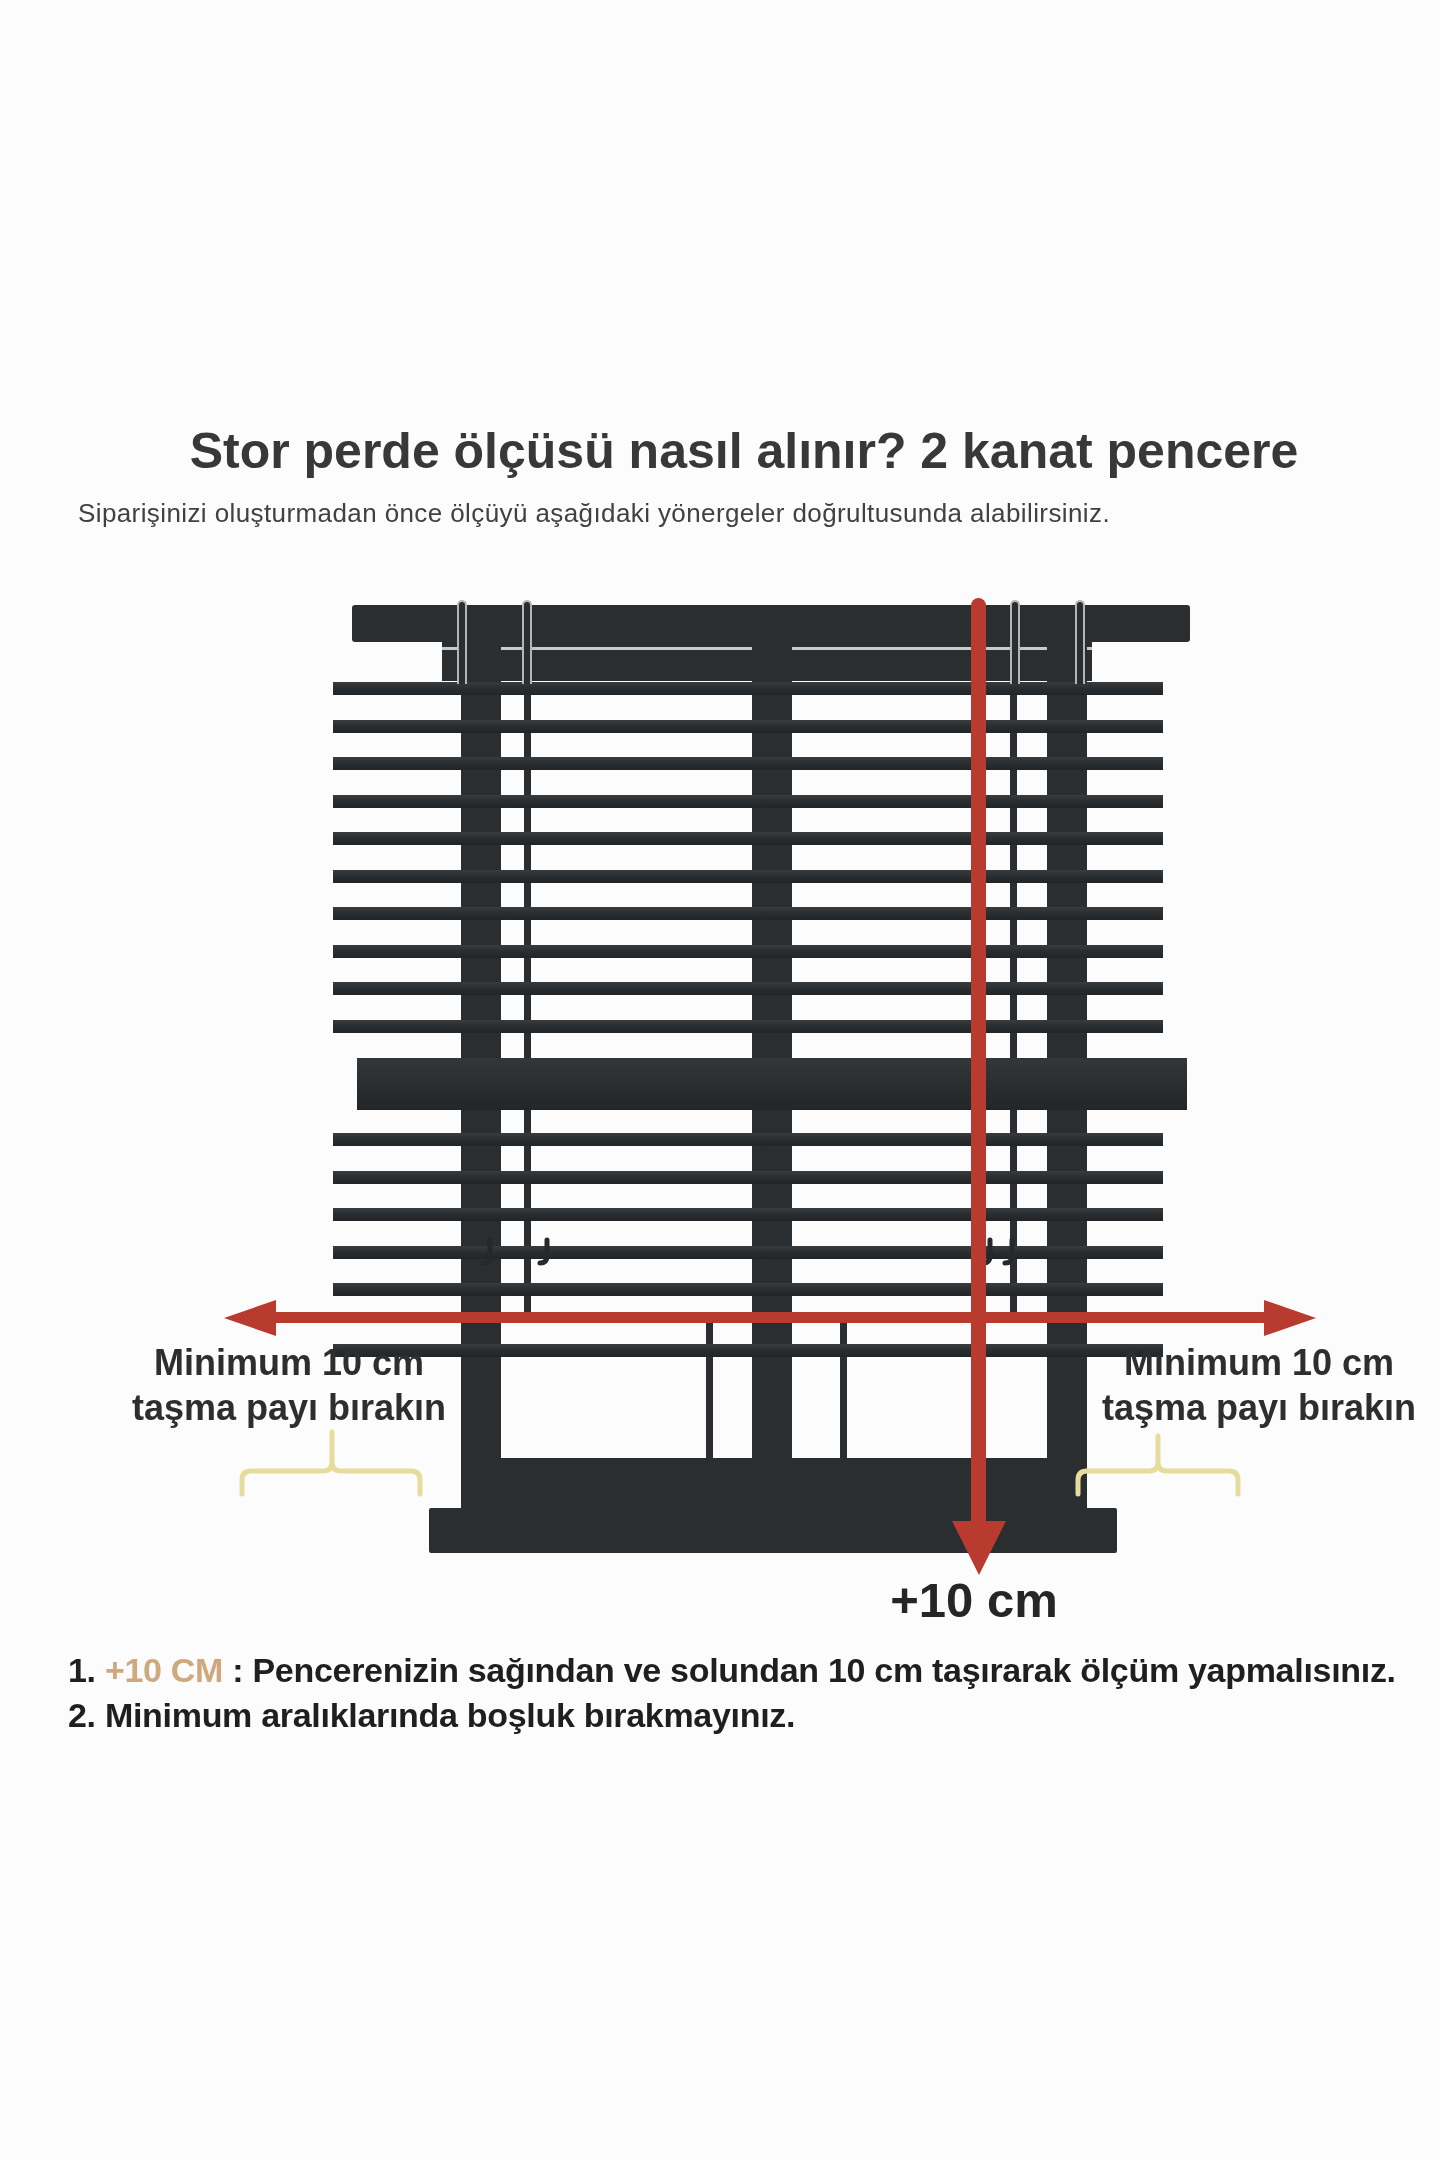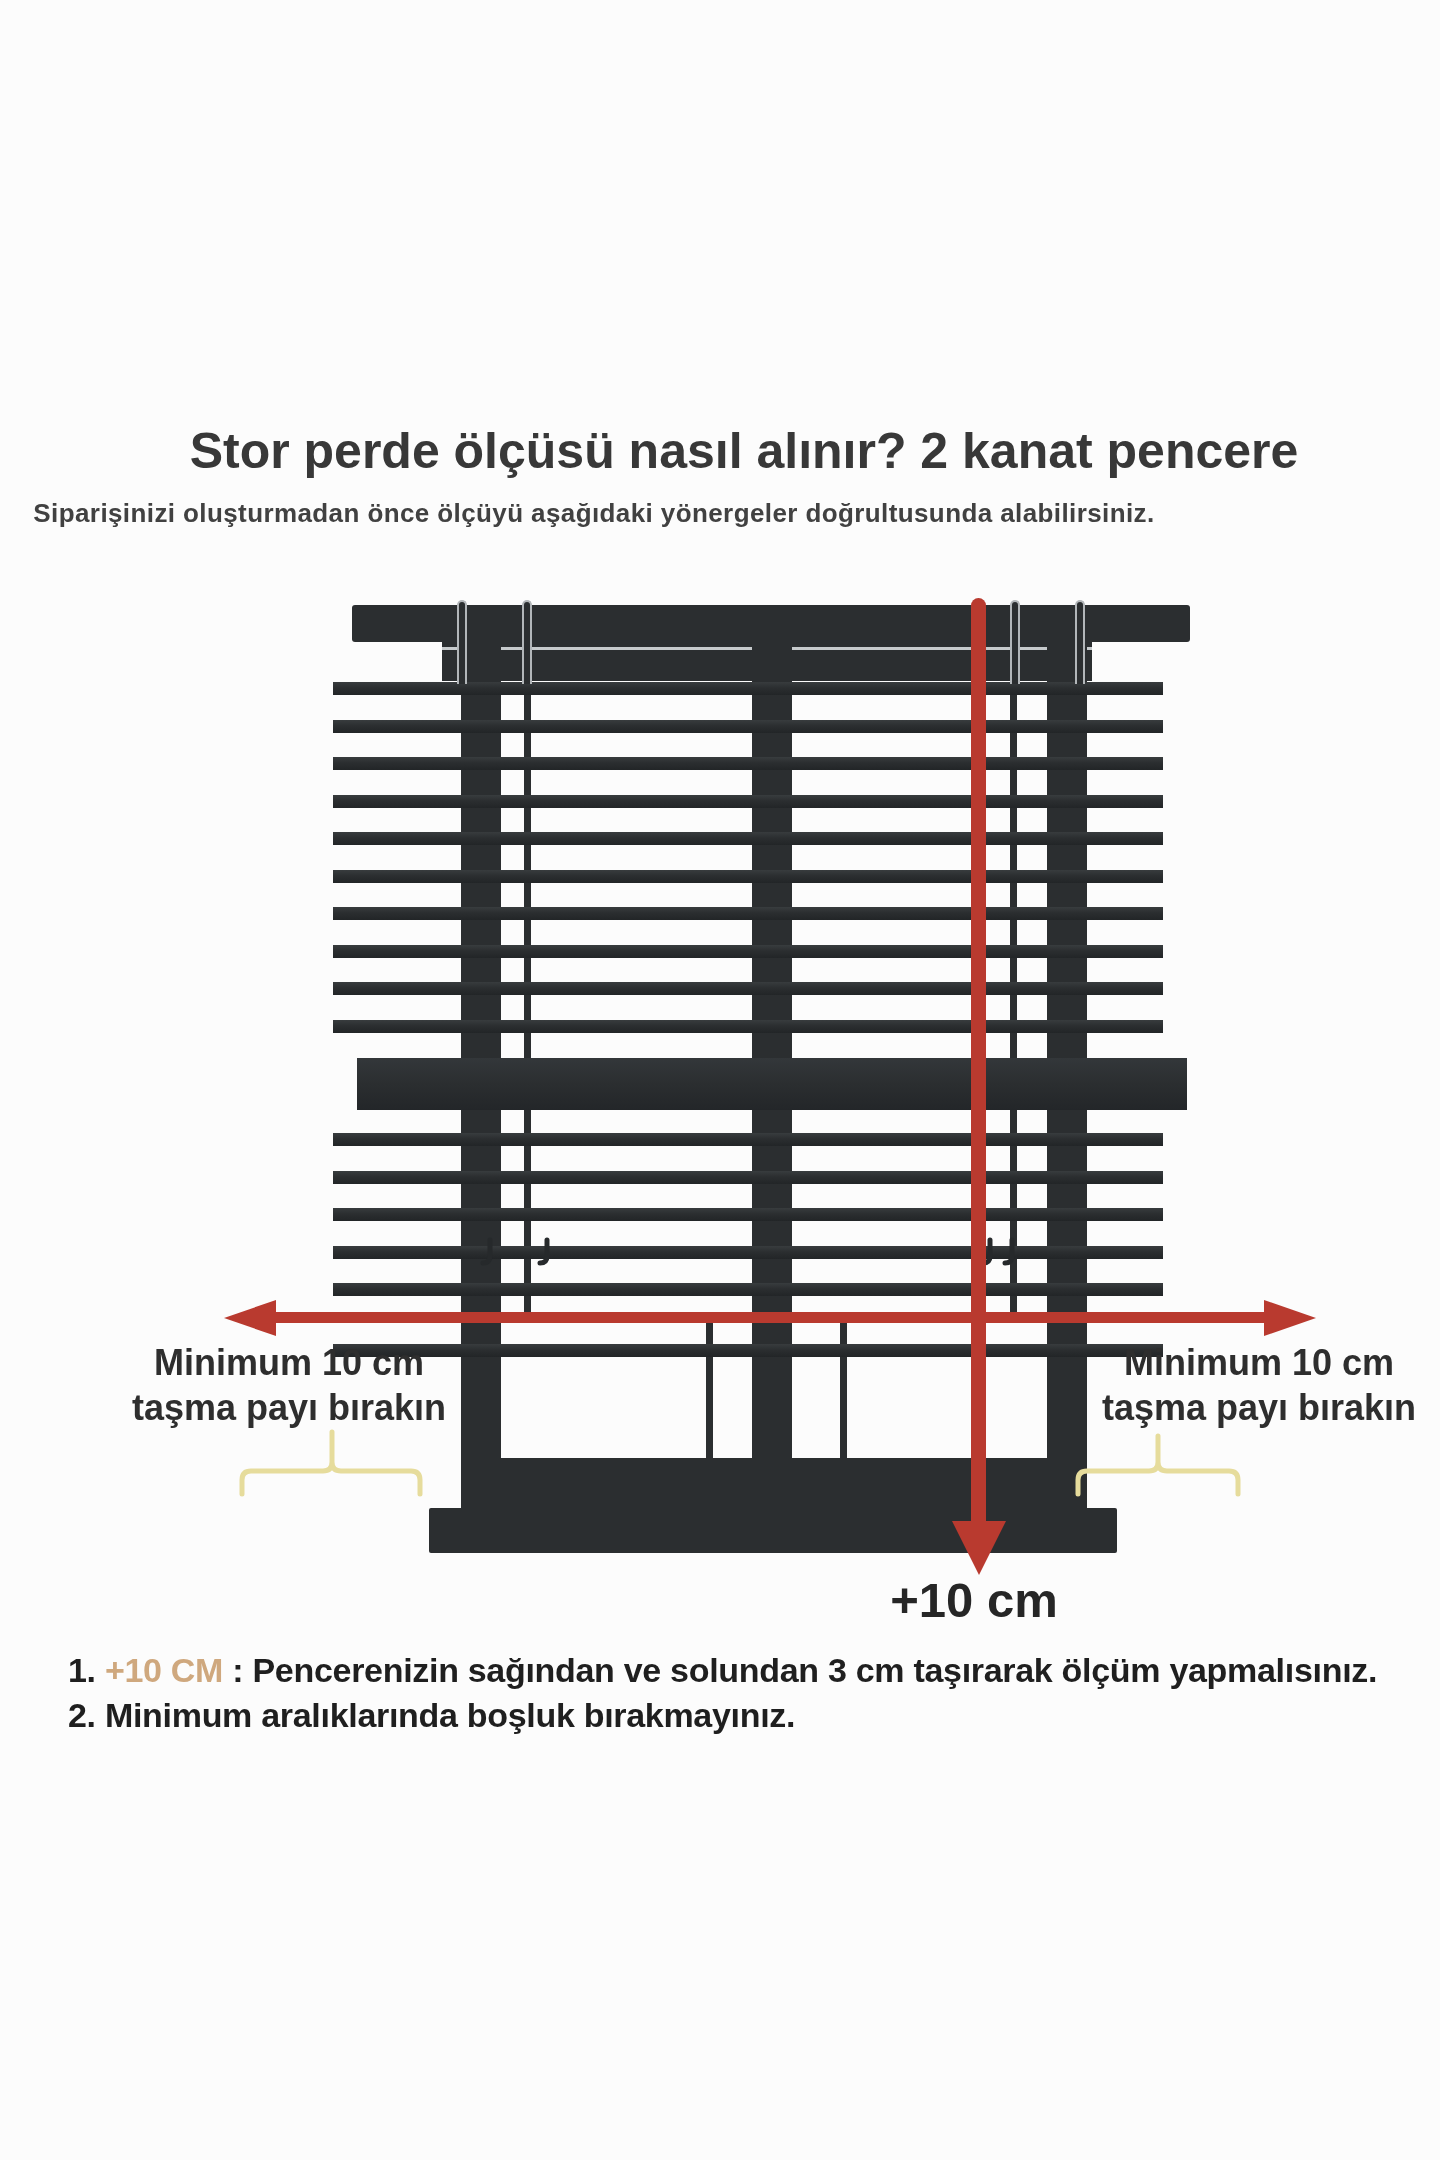--- a/index.html
+++ b/index.html
@@ -10,21 +10,21 @@
   }
   .abs{position:absolute;margin-left:24px;}
   .dark{background:var(--dark,#2b2e30);}
   
   .title{
     left:0;top:422px;width:1440px;text-align:center;
     font-size:50px;font-weight:bold;color:#383838;letter-spacing:0px;
   }
   .subtitle{
     left:0;top:498px;width:1140px;text-align:center;
-    font-size:26px;font-weight:bold;color:#414141;letter-spacing:0.4px;
+    font-size:26px;font-weight:normal;color:#414141;letter-spacing:0.4px;
   }
   
   .slat{
     position:absolute;left:333px;width:830px;height:13px;
     background:linear-gradient(180deg,#383c3e 0%,#2b2e30 45%,#222527 100%);
   }
   .midband{left:333px;top:1058px;width:830px;height:52px;
     background:linear-gradient(180deg,#33373a 0%,#2b2e30 50%,#232629 100%);}
   .cornice{left:328px;top:605px;width:838px;height:37px;border-radius:3px;}
   .loop{
@@ -140,21 +140,21 @@
   </div>
   <div class="abs note note-right">
     <div>Minimum 10 cm</div>
     <div>taşma payı bırakın</div>
   </div>
   <div class="abs plus-cm">+10 cm</div>
 
   <div class="abs instr">
     <div>
       <span>1.</span>
-      <span class="hl">+10 CM</span><span> : </span><span>Pencerenizin sağından ve solundan 3 cm taşırarak ölçüm yapmalısınız.</span>
+      <span class="hl">+10 CM</span><span> : </span><span>Pencerenizin sağından ve solundan 10 cm taşırarak ölçüm yapmalısınız.</span>
     </div>
     <div>
       <span>2.</span>
       <span>Minimum aralıklarında boşluk bırakmayınız.</span>
     </div>
   </div>
 
 </div>
 
 </body></html>

